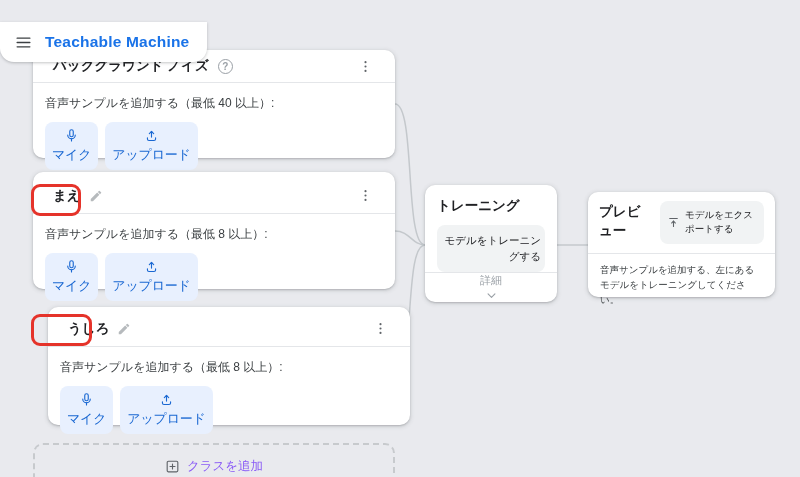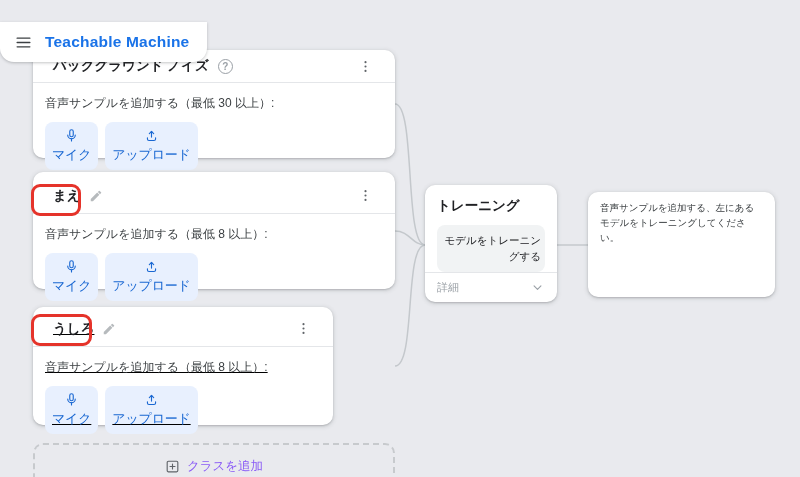--- a/index.html
+++ b/index.html
@@ -33,31 +33,31 @@
   .chip-row{display:flex;gap:7px;}
   .chip{display:flex;flex-direction:column;align-items:center;gap:3px;background:var(--accent-soft);
         color:var(--accent-text);border:none;border-radius:8px;padding:6px 7px;min-width:42px;
         font-family:inherit;cursor:pointer;}
   .chip svg{width:15px;height:15px;}
   .chip-label{font-size:13px;letter-spacing:-.2px;white-space:nowrap;}
   #card-bg-noise{left:33px;top:50px;width:362px;height:108px;}
   #card-bg-noise .card-header{height:33px;}
   #card-mae{left:33px;top:172px;width:362px;height:117px;}
   #card-mae .card-header{height:42px;padding-top:6px;}
-  #card-ushiro{left:33px;top:307px;width:300px;height:118px;text-decoration:underline;}
+  #card-ushiro{left:48px;top:307px;width:362px;height:118px;}
   #card-ushiro .card-header{height:40px;padding-top:4px;}
   
   #card-training{left:425px;top:185px;width:132px;height:117px;display:flex;flex-direction:column;}
   .training-top{padding:12px 12px 0;flex:1;}
   .training-title{font-size:13.5px;font-weight:bold;color:var(--text);}
   .train-btn{margin-top:10px;width:100%;background:var(--neutral-btn);border:none;border-radius:8px;
              padding:7px 4px;font-family:inherit;font-size:10.5px;line-height:1.55;color:var(--text);
              text-align:right;cursor:pointer;}
   .details-row{border-top:1px solid var(--divider);height:33px;display:flex;align-items:center;
-               justify-content:space-between;padding:0 12px;cursor:pointer;}
+               justify-content:center;padding:0 12px;cursor:pointer;flex-direction:column;}
   .details-label{font-size:11px;color:var(--faint);}
   .details-row svg{color:var(--faint);}
   
   #card-preview{left:588px;top:192px;width:187px;height:105px;display:flex;flex-direction:column;}
   .preview-header{display:flex;align-items:center;gap:9px;padding:9px 11px;border-bottom:1px solid var(--divider);}
   .preview-title{font-size:13.5px;font-weight:bold;color:var(--text);width:52px;line-height:1.4;}
   .export-btn{flex:1;background:var(--neutral-btn);border:none;border-radius:8px;padding:7px 7px;
               display:flex;align-items:center;gap:5px;font-family:inherit;cursor:pointer;text-align:left;}
   .export-btn svg{color:var(--muted);flex:none;}
   .export-label{font-size:9.5px;color:var(--text);line-height:1.5;}
@@ -101,21 +101,21 @@
       <span class="help-badge">?</span>
       <button class="kebab">
         <svg width="15" height="15" viewBox="0 0 24 24">
             <circle cx="12" cy="5" r="1.7" fill="currentColor"></circle>
             <circle cx="12" cy="12" r="1.7" fill="currentColor"></circle>
             <circle cx="12" cy="19" r="1.7" fill="currentColor"></circle>
           </svg>
       </button>
     </div>
     <div class="card-body">
-      <p class="hint">音声サンプルを追加する（最低 30 以上）:</p>
+      <p class="hint">音声サンプルを追加する（最低 40 以上）:</p>
       <div class="chip-row">
         <button class="chip">
           <svg viewBox="0 0 24 24" fill="none" stroke="currentColor" stroke-width="1.8" stroke-linecap="round" stroke-linejoin="round">
               <rect x="9.2" y="2.8" width="5.6" height="11.2" rx="2.8"></rect>
               <path d="M6 11.2a6 6 0 0 0 12 0"></path>
               <path d="M12 17.2v3.6"></path>
             </svg>
           <span class="chip-label">マイク</span>
         </button>
         <button class="chip">
@@ -225,19 +225,30 @@
     </div>
     <div class="details-row">
       <span class="details-label">詳細</span>
       <svg width="15" height="15" viewBox="0 0 24 24" fill="none" stroke="currentColor" stroke-width="1.8" stroke-linecap="round" stroke-linejoin="round">
           <path d="M6.5 9.5 12 15l5.5-5.5"></path>
         </svg>
     </div>
   </section>
 
   <section class="card" id="card-preview">
+    <div class="preview-header">
+      <span class="preview-title">プレビュー</span>
+      <button class="export-btn">
+        <svg width="13" height="13" viewBox="0 0 24 24" fill="none" stroke="currentColor" stroke-width="2" stroke-linecap="round" stroke-linejoin="round">
+            <path d="M5 4.5h14"></path>
+            <path d="M12 19.5V9.5"></path>
+            <path d="M8.5 13 12 9.5 15.5 13"></path>
+          </svg>
+        <span class="export-label">モデルをエクスポートする</span>
+      </button>
+    </div>
     <p class="preview-body">音声サンプルを追加する、左にあるモデルをトレーニングしてください。</p>
   </section>
 
   <div class="annotation-box" id="annotation-mae"></div>
   <div class="annotation-box" id="annotation-ushiro"></div>
 
 </div>
 
 </body></html>

